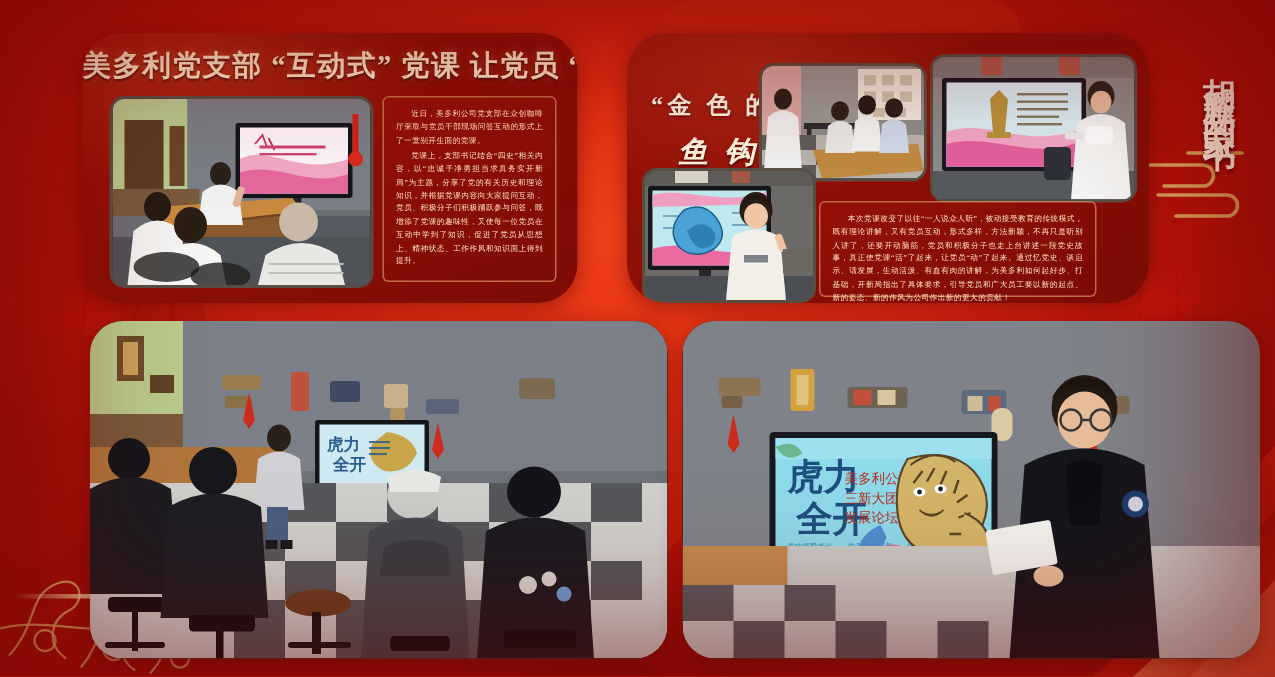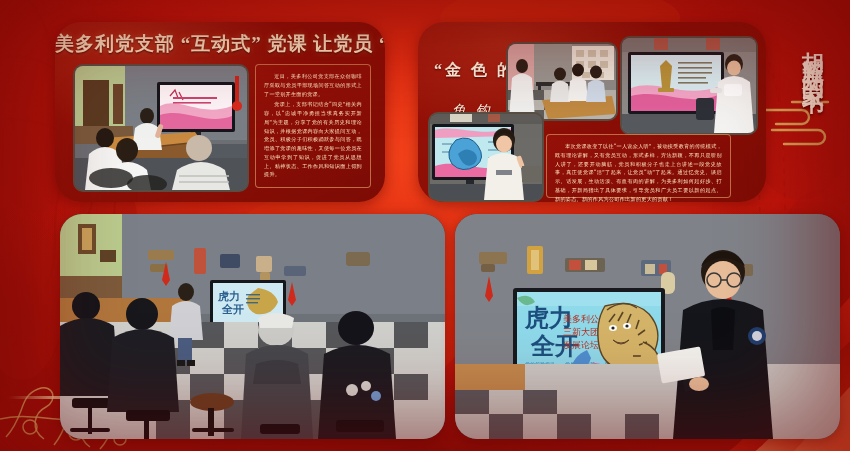--- a/index.html
+++ b/index.html
@@ -85,21 +85,21 @@
     text-align:justify;text-indent:2em;letter-spacing:.3px;
     font-family:"Liberation Serif","DejaVu Serif",serif;
   }
 
   
   .calli{
     color:#fff4e0;font-family:"Liberation Serif","DejaVu Serif",serif;
     text-shadow:0 1px 2px rgba(60,0,0,.8);
   }
   .cap-1{position:absolute;left:16px;top:38px;font-size:16px;font-weight:bold;letter-spacing:3px;}
-  .cap-2{position:absolute;left:34px;top:80px;font-size:14px;font-weight:normal;letter-spacing:3px;font-style:italic;}
+  .cap-2{position:absolute;left:34px;top:66px;font-size:20px;font-weight:bold;letter-spacing:3px;font-style:italic;}
 
   .vtext{
     position:absolute;right:22px;top:34px;width:36px;
     writing-mode:vertical-rl;text-orientation:upright;
     font-size:22px;font-weight:bold;color:#fff4e2;letter-spacing:8px;
     font-family:"Liberation Serif","DejaVu Serif",serif;
     text-shadow:0 2px 3px rgba(70,2,2,.8);
   }
 </style>
 </head>

